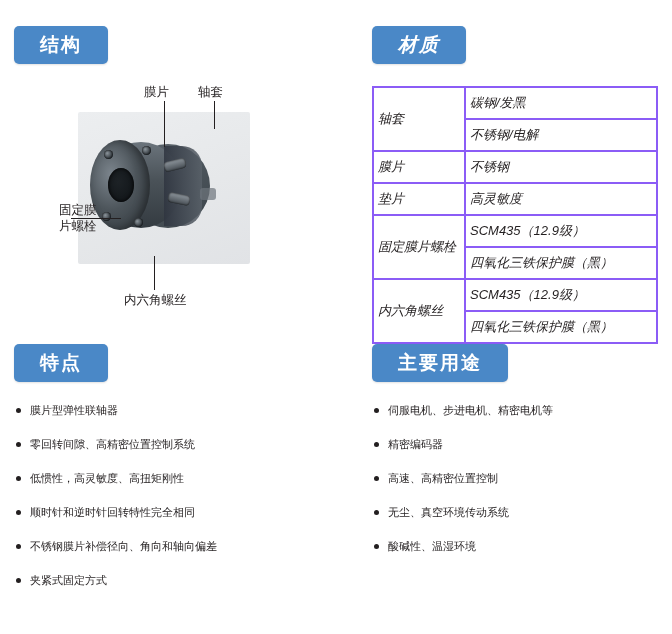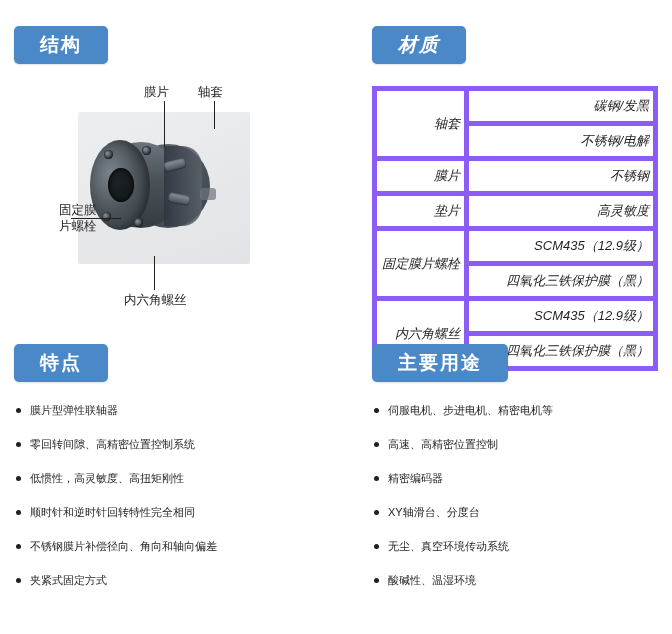--- a/index.html
+++ b/index.html
@@ -146,23 +146,23 @@
   .ln-v3 { left: 140px; top: 172px; width: 1px; height: 34px; }
 
   
   table.mat {
     margin-top: 22px;
     border-collapse: collapse;
     font-size: 13px;
     width: 286px;
   }
   table.mat td {
-    border: 5px solid #8b5cf6;
+    border: 2px solid #8b5cf6;
     padding: 6px 4px;
-    text-align: right;
+    text-align: left;
     vertical-align: middle;
     line-height: 18px;
   }
   table.mat td.k { width: 92px; }
 
   
   ul.blist {
     list-style: none;
     margin: 20px 0 0 0;
     padding: 0;
@@ -268,21 +268,20 @@
       <li>顺时针和逆时针回转特性完全相同</li>
       <li>不锈钢膜片补偿径向、角向和轴向偏差</li>
       <li>夹紧式固定方式</li>
     </ul>
   </div>
 
   <div class="blk" id="uses-section">
     <div class="pill">主要用途</div>
     <ul class="blist">
       <li>伺服电机、步进电机、精密电机等</li>
+      <li>精密编码器</li>
       <li>高速、高精密位置控制</li>
-      <li>精密编码器</li>
-      <li>XY轴滑台、分度台</li>
       <li>无尘、真空环境传动系统</li>
       <li>酸碱性、温湿环境</li>
     </ul>
   </div>
 
 </div>
 
 </body></html>

